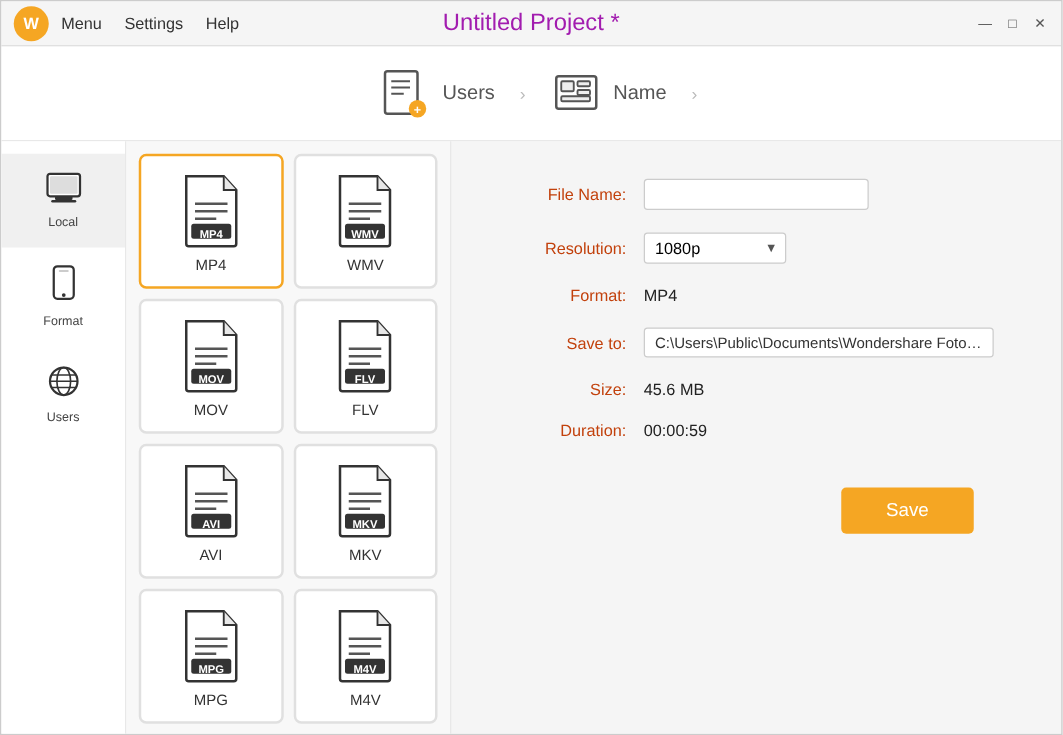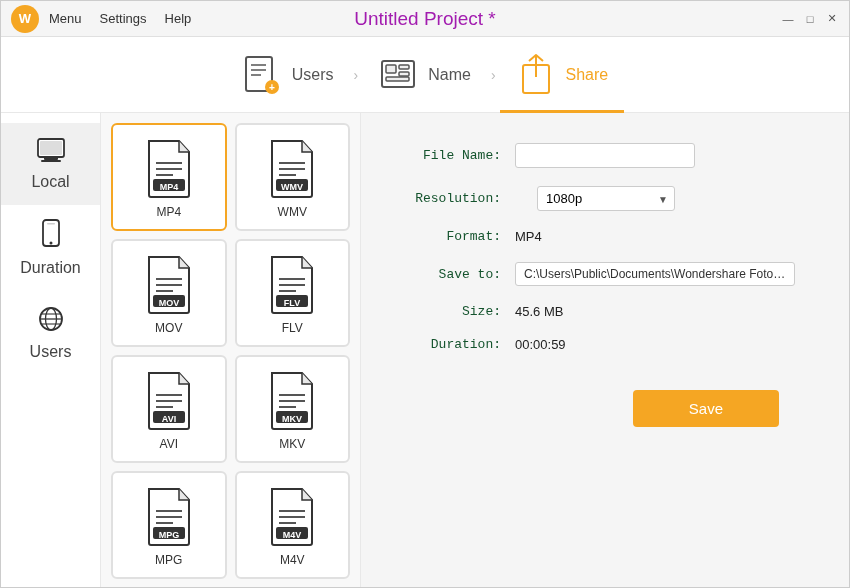--- a/index.html
+++ b/index.html
@@ -108,21 +108,21 @@
       cursor: pointer;
       color: #555;
     }
     .sidebar-item.active {
       background: #f0f0f0;
     }
     .sidebar-item .sidebar-icon {
       font-size: 22px; margin-bottom: 4px;
     }
     .sidebar-item .sidebar-label {
-      font-size: 16px; color: #444;
+      font-size: 10px; color: #444;
     }
 
     
     .format-area {
       width: 260px;
       background: #f8f8f8;
       border-right: 1px solid #e8e8e8;
       overflow: hidden;
       position: relative;
     }
@@ -170,25 +170,24 @@
       gap: 18px;
     }
     .prop-row {
       display: flex;
       align-items: center;
       gap: 0;
     }
     .prop-label {
       width: 100px;
       text-align: right;
-      color: #14532d;
+      color: #c2410c;
       font-size: 13px;
       margin-right: 14px;
       flex-shrink: 0;
-      font-family: Liberation Mono, monospace;
     }
     .prop-value {
       color: #222;
       font-size: 13px;
     }
     .prop-input {
       border: 1px solid #ccc;
       border-radius: 3px;
       padding: 4px 8px;
       font-size: 13px;
@@ -198,25 +197,24 @@
     }
     .prop-select-wrap {
       position: relative; display: inline-block;
     }
     .prop-select {
       border: 1px solid #ccc;
       border-radius: 3px;
       padding: 4px 40px 4px 8px;
       font-size: 13px;
       background: #fff;
-      width: 138px;
+      width: 114px;
       appearance: none;
       outline: none;
       cursor: pointer;
-      margin-left: 22px;
     }
     .prop-select-arrow {
       position: absolute; right: 7px; top: 50%; transform: translateY(-50%);
       pointer-events: none; color: #555; font-size: 10px;
     }
     .prop-path {
       border: 1px solid #ccc;
       border-radius: 3px;
       padding: 4px 8px;
       font-size: 12px;
@@ -226,21 +224,21 @@
       overflow: hidden;
       text-overflow: ellipsis;
       color: #333;
     }
 
     .save-btn {
       background: #f5a623;
       color: #fff;
       border: none;
       border-radius: 4px;
-      padding: 10px 56px;
+      padding: 10px 36px;
       font-size: 15px;
       cursor: pointer;
       margin-top: 20px;
       align-self: flex-end;
       margin-right: 30px;
     }
 
     
     .format-scroll::-webkit-scrollbar { width: 8px; }
     .format-scroll::-webkit-scrollbar-track { background: #eee; }
@@ -290,30 +288,20 @@
         <rect x="7" y="10" width="10" height="8" rx="1" stroke="#555" stroke-width="1.5" fill="#eee"></rect>
         <rect x="20" y="10" width="10" height="4" rx="1" stroke="#555" stroke-width="1.5" fill="#eee"></rect>
         <rect x="20" y="17" width="10" height="4" rx="1" stroke="#555" stroke-width="1.5" fill="#eee"></rect>
         <rect x="7" y="22" width="23" height="4" rx="1" stroke="#555" stroke-width="1.5" fill="#eee"></rect>
       </svg>
     </div>
     <span class="step-label">Name</span>
   </div>
   <span class="step-arrow">›</span>
 
-  <div class="step active">
-    <div class="step-icon">
-      <svg width="38" height="44" viewBox="0 0 38 44" fill="none">
-        <rect x="6" y="12" width="26" height="28" rx="2" stroke="#f5a623" stroke-width="2" fill="white"></rect>
-        <line x1="19" y1="2" x2="19" y2="24" stroke="#f5a623" stroke-width="2"></line>
-        <polyline points="12,8 19,2 26,8" stroke="#f5a623" stroke-width="2" fill="none" stroke-linejoin="round"></polyline>
-      </svg>
-    </div>
-    <span class="step-label">Share</span>
-  </div>
 </div>
 
 <div class="main">
 
   <div class="sidebar">
     <div class="sidebar-item active">
       <div class="sidebar-icon">
         <svg width="30" height="26" viewBox="0 0 30 26" fill="none">
           <rect x="2" y="2" width="26" height="18" rx="2" stroke="#333" stroke-width="1.8" fill="white"></rect>
           <rect x="4" y="4" width="22" height="14" rx="1" fill="#ddd"></rect>
@@ -324,21 +312,21 @@
       <span class="sidebar-label">Local</span>
     </div>
     <div class="sidebar-item">
       <div class="sidebar-icon">
         <svg width="22" height="30" viewBox="0 0 22 30" fill="none">
           <rect x="3" y="1" width="16" height="26" rx="3" stroke="#333" stroke-width="1.8" fill="white"></rect>
           <circle cx="11" cy="24" r="1.5" fill="#333"></circle>
           <rect x="7" y="4" width="8" height="1.5" rx="0.75" fill="#ccc"></rect>
         </svg>
       </div>
-      <span class="sidebar-label">Duration</span>
+      <span class="sidebar-label">Format</span>
     </div>
     <div class="sidebar-item">
       <div class="sidebar-icon">
         <svg width="28" height="28" viewBox="0 0 28 28" fill="none">
           <circle cx="14" cy="14" r="11" stroke="#333" stroke-width="1.8" fill="white"></circle>
           <ellipse cx="14" cy="14" rx="5.5" ry="11" stroke="#333" stroke-width="1.3" fill="none"></ellipse>
           <line x1="3" y1="14" x2="25" y2="14" stroke="#333" stroke-width="1.3"></line>
           <line x1="4" y1="9" x2="24" y2="9" stroke="#333" stroke-width="1.1"></line>
           <line x1="4" y1="19" x2="24" y2="19" stroke="#333" stroke-width="1.1"></line>
         </svg>

